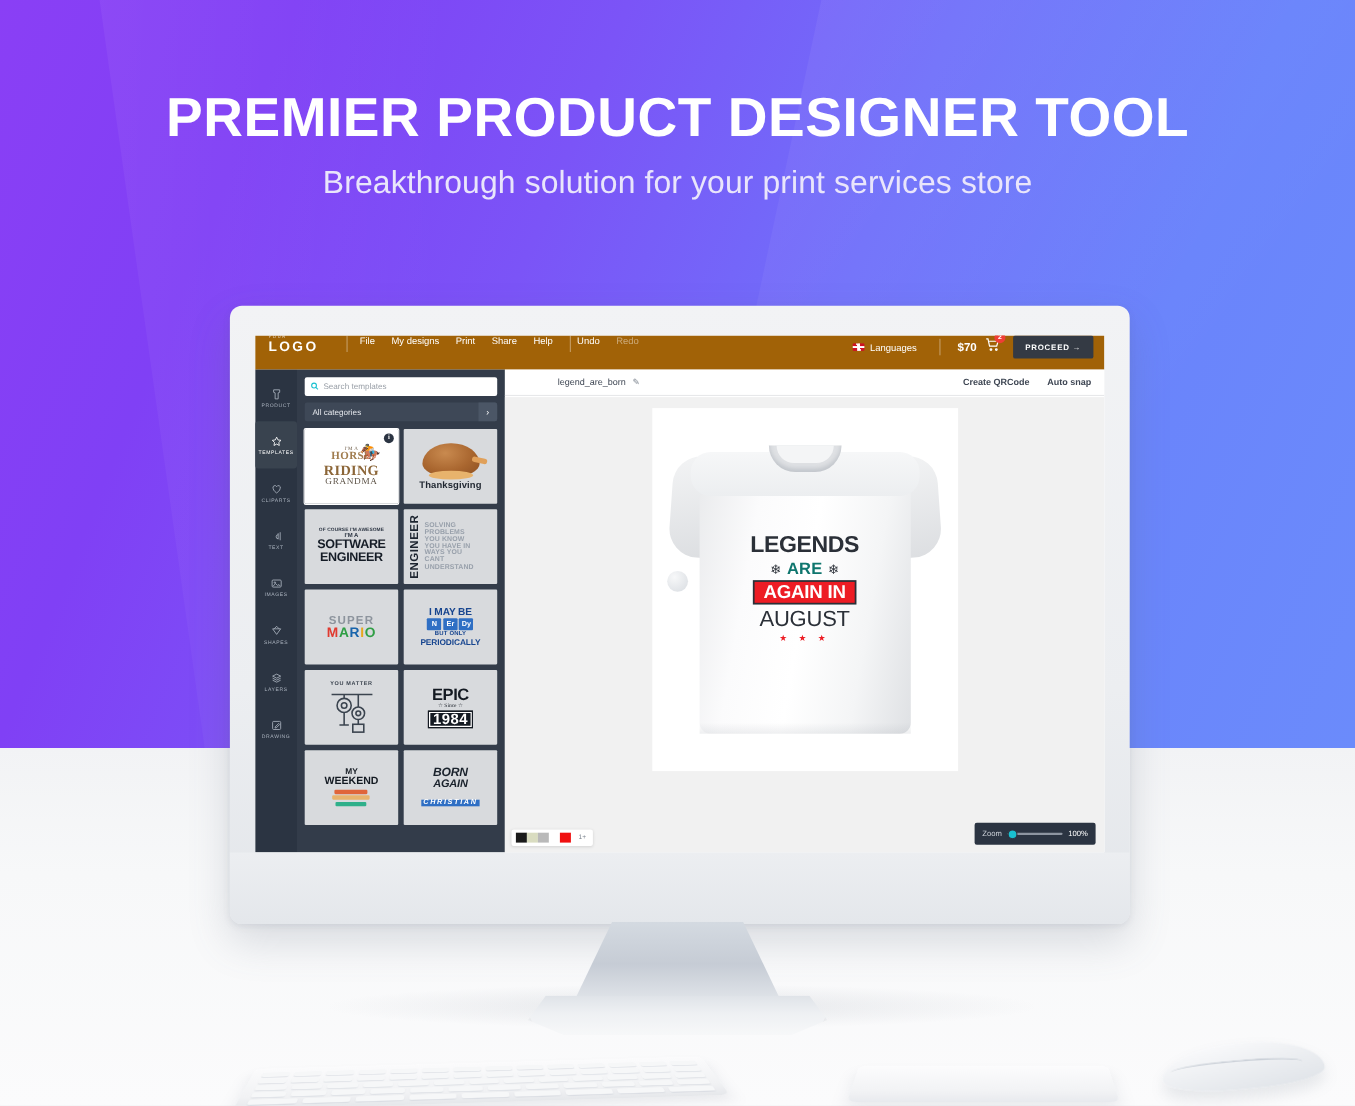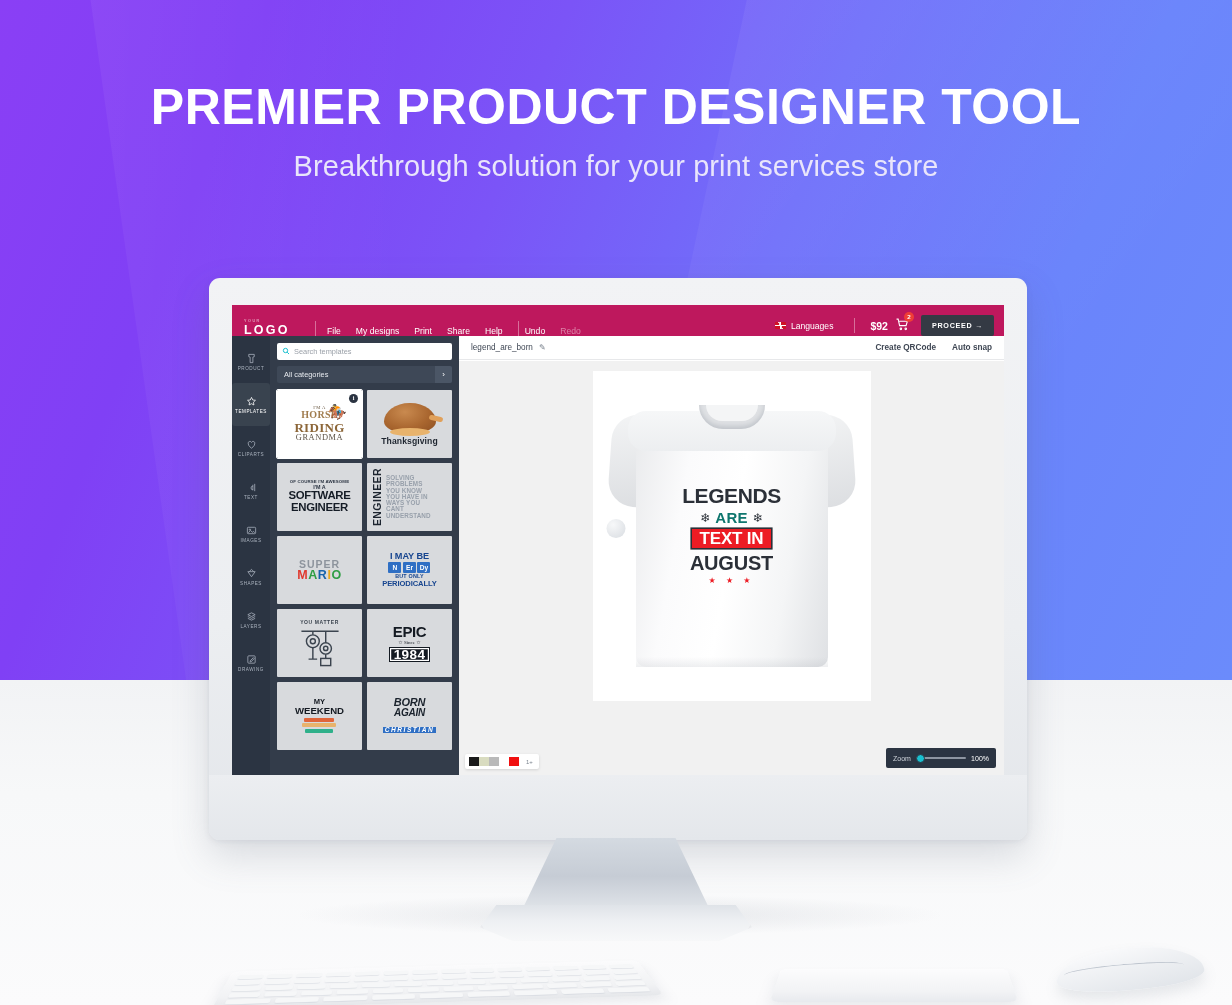--- a/index.html
+++ b/index.html
@@ -128,22 +128,22 @@
     border-radius:50%;
     transform:rotate(-5deg);
   }
 
   
   #app { position:absolute; inset:0; background:#f1f1f1; }
 
   
   #topbar {
     position:absolute; left:0; top:0; width:772px; height:31px;
-    background:#be185d;
-    display:flex; align-items:flex-end;
+    background:#a16207;
+    display:flex; align-items:flex-start;
   }
   #logo {
     width:60px; margin-left:12px; color:#fff; line-height:1;
   }
   #logo .your { font-size:3.6px; letter-spacing:1.6px; opacity:.8; display:block; }
   #logo .big { font-size:12.5px; font-weight:bold; letter-spacing:2.2px; display:block; }
   .tb-sep { width:1px; height:15px; background:rgba(255,255,255,.38); margin:0 11px; }
   .tb-item {
     color:#ffffff; font-size:8.6px; margin-right:15px; white-space:nowrap;
   }
@@ -305,21 +305,21 @@
 
   
   #canvas-wrap {
     position:absolute; left:227px; top:31px; width:545px; height:439px;
     background:#ffffff;
   }
   #canvas-header {
     height:24px; border-bottom:1px solid #e7e8ea;
     display:flex; align-items:center; padding:0 12px;
   }
-  #file-name { font-size:8.2px; color:#3f4754; }
+  #file-name { font-size:8.2px; color:#3f4754;margin-left:36px; }
   #pencil-icon { margin-left:6px; color:#7b838e; font-size:8px; }
   #canvas-header-right { margin-left:auto; display:flex; gap:16px; }
   .ch-act { font-size:8.2px; color:#3f4754;font-weight:bold; }
 
   #canvas-stage {
     position:absolute; left:0; top:25px; width:545px; height:414px;
     background:#f1f1f1;
     display:flex; align-items:flex-start; justify-content:center;
   }
   #artboard {
@@ -366,21 +366,21 @@
   }
   #print .legends { font-size:21px; font-weight:bold; color:#2b3038; letter-spacing:-.4px; }
   #print .arewrap { display:flex; align-items:center; justify-content:center; gap:5px; margin:4px 0; }
   #print .are { font-size:15px; font-weight:bold; color:#0f766e; letter-spacing:.2px; }
   #print .wing { font-size:12px; color:#2b3038; }
   #print .born {
     display:inline-block; background:#ed1c24; color:#ffffff;
     font-size:17px; font-weight:bold; padding:1px 8px; letter-spacing:-.2px;
     box-shadow:0 0 0 1.6px #2b3038;
   }
-  #print .aug { font-size:20px; font-weight:bold; color:#2b3038; margin-top:5px; letter-spacing:-.2px; }
+  #print .aug { font-size:20px; font-weight:normal; color:#2b3038; margin-top:5px; letter-spacing:-.2px; }
   #print .stars { margin-top:4px; color:#ed1c24; font-size:8px; letter-spacing:4px; }
 
   
   #swatches {
     position:absolute; left:6px; bottom:6px; height:15px;
     background:#ffffff; border-radius:2px; display:flex; align-items:center;
     padding:0 4px; gap:0; box-shadow:0 1px 3px rgba(0,0,0,.13);
   }
   #swatches .sw { width:10px; height:9px; }
   #swatches .plus {
@@ -429,21 +429,21 @@
         <div class="tb-item">Share</div>
         <div class="tb-item">Help</div>
         <div class="tb-sep" style="margin:0 6px 0 0"></div>
         <div class="tb-item">Undo</div>
         <div class="tb-item muted">Redo</div>
 
         <div id="topbar-right">
           <span class="flag"></span>
           <span class="tb-item" style="margin-right:10px">Languages</span>
           <span class="tb-sep"></span>
-          <span id="price">$92</span>
+          <span id="price">$70</span>
           <span id="cart-wrap">
             <svg width="13" height="13" viewBox="0 0 24 24" fill="none" stroke="#ffffff" stroke-width="2">
               <circle cx="9" cy="20" r="1.4"></circle>
                 <circle cx="18" cy="20" r="1.4"></circle>
               <path d="M1 2h3l2.6 12h12L21 6H6"></path>
             </svg>
             <span id="cart-badge">2</span>
           </span>
           <span id="proceed">PROCEED →</span>
         </div>
@@ -652,21 +652,21 @@
               <div class="collar-in"></div>
               <div class="hem"></div>
 
               <div id="print">
                 <div class="legends">LEGENDS</div>
                 <div class="arewrap">
                   <span class="wing">❄</span>
                   <span class="are">ARE</span>
                   <span class="wing">❄</span>
                 </div>
-                <div><span class="born">TEXT IN</span></div>
+                <div><span class="born">AGAIN IN</span></div>
                 <div class="aug">AUGUST</div>
                 <div class="stars">★ ★ ★</div>
               </div>
             </div>
           </div>
 
           <div id="swatches">
             <span class="sw" style="background:#1a1a1a"></span>
             <span class="sw" style="background:#d9dcc0"></span>
             <span class="sw" style="background:#b9b9b9"></span>

